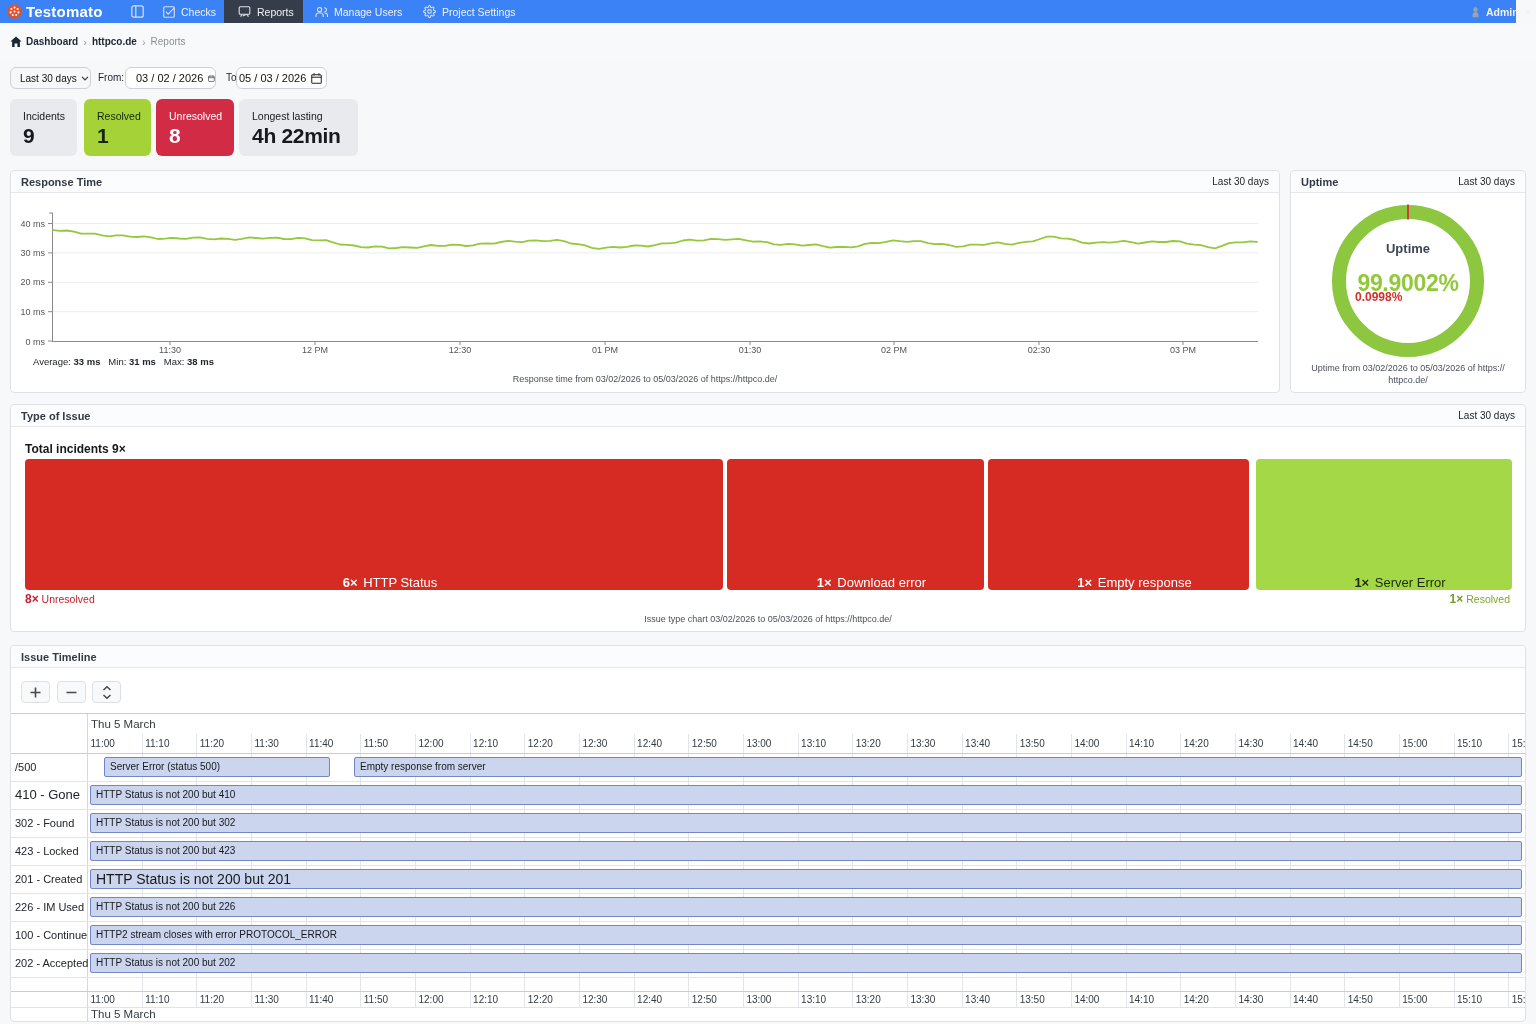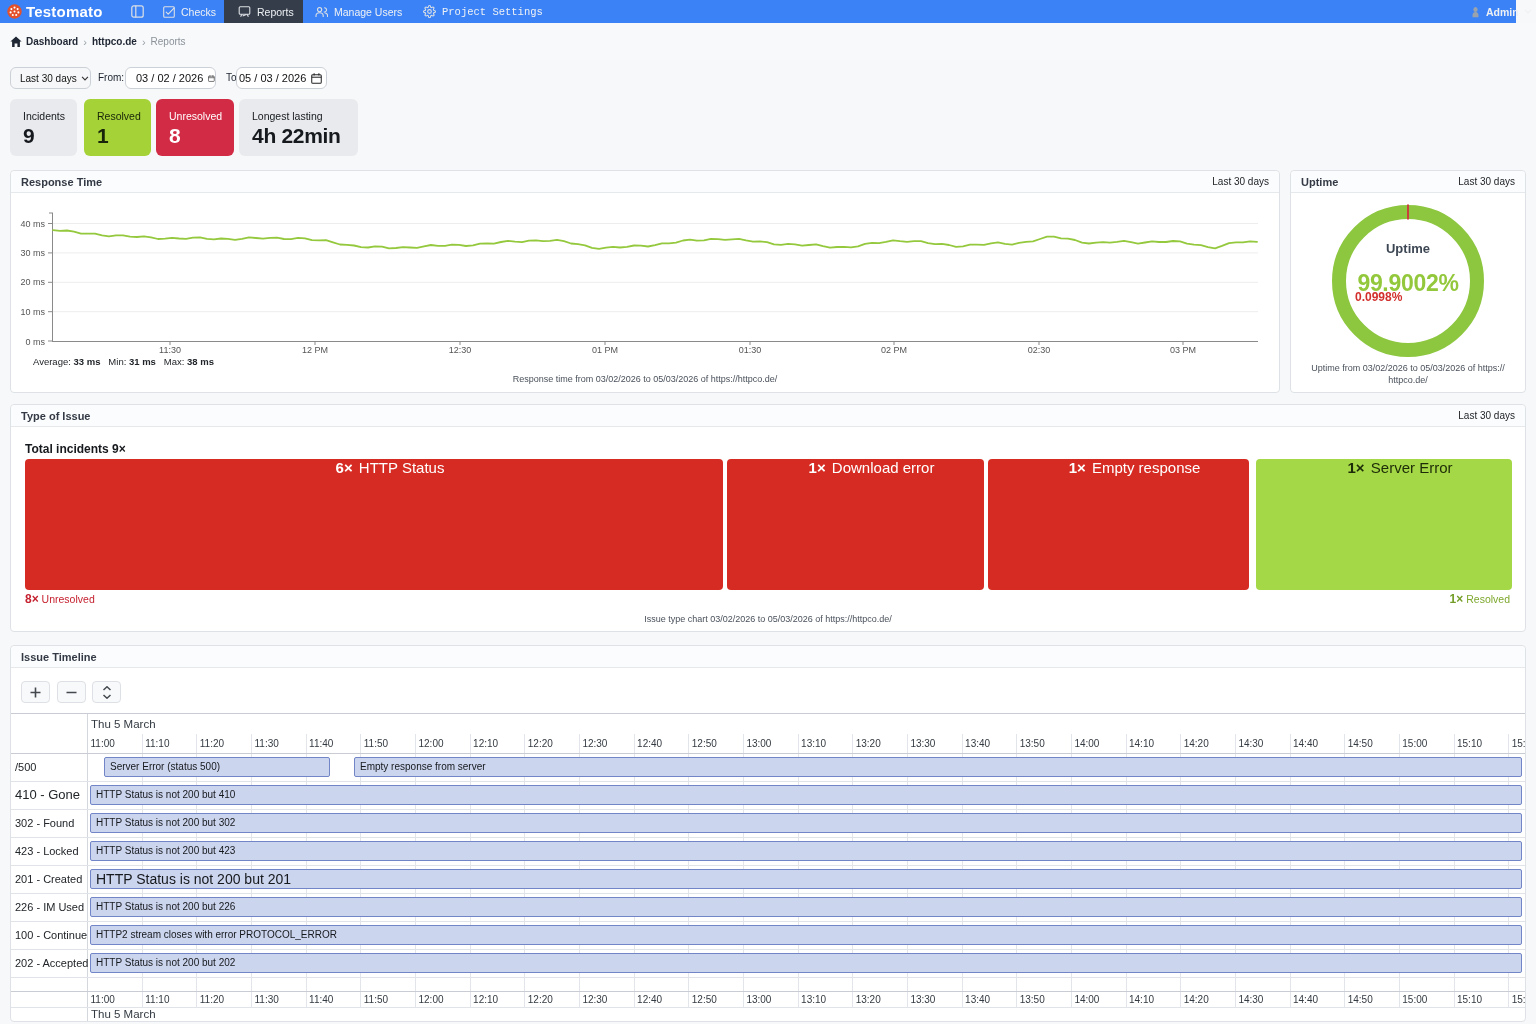--- a/index.html
+++ b/index.html
@@ -26,22 +26,22 @@
 .chead .r { float:right; font-weight:normal; color:#212529; font-size:10px; }
 .statcard { position:absolute; top:99px; height:57px; border-radius:6px; padding:11px 0 0 13px; }
 .statcard .lb { font-size:10.5px; line-height:12px; }
 .statcard .num { font-size:21px; font-weight:bold; line-height:24px; margin-top:2px; letter-spacing:-0.3px; white-space:nowrap;}
 .gray { background:#e8eaed; color:#16191d; }
 .green { background:#a5d337; color:#18250a; }
 .red { background:#d22b45; color:#fff; }
 .ctl { position:absolute; border:1px solid #ccd1d7; border-radius:6px; background:#fff;
   font-size:11px; color:#111; display:flex; align-items:center; white-space:nowrap; }
 .lbl { position:absolute; font-size:10px; color:#1c232e; }
-.blk { height:131px; border-radius:4px; display:flex; align-items:flex-start; justify-content:center;
-  font-size:15px;padding-left:32px; }
+.blk { height:131px; border-radius:4px; display:flex; align-items:flex-end; justify-content:center;
+  font-size:13px;padding-left:32px; }
 .blk b { margin-right:2px; }
 </style>
 </head>
 <body>
 <div id="nav">
   <div class="item" style="left:7px;">
     <svg width="15" height="15" viewBox="0 0 15 15" style="margin-right:4px;">
       <circle cx="7.5" cy="7.5" r="7.2" fill="#e4512a"></circle>
       <g fill="#fff">
         <circle cx="7.5" cy="3.6" r="1.05"></circle>
@@ -79,21 +79,21 @@
     Reports
   </div>
   <div class="item" style="left:315px;">
     <svg width="13" height="12" viewBox="0 0 13 12" fill="none" stroke="#dce0e5" stroke-width="1.1" style="margin-right:6px;">
       <circle cx="4.6" cy="3.6" r="2.1"></circle>
       <path d="M1 11 v-1.3 c0-1.8 1.6-3 3.6-3 s3.6 1.2 3.6 3 V11"></path>
       <path d="M9.2 1.8 a2.1 2.1 0 1 1 -0.4 4.1 M9.6 6.7 c1.9 0.1 3 1.3 3 2.9 V11"></path>
     </svg>
     Manage Users
   </div>
-  <div class="item" style="left:423px;font-family:Liberation Mono, monospace;">
+  <div class="item" style="left:423px;">
     <svg width="13" height="13" viewBox="0 0 24 24" fill="none" stroke="#dce0e5" stroke-width="2" style="margin-right:6px;">
       <circle cx="12" cy="12" r="3.4"></circle>
       <path d="M19.4 15a1.65 1.65 0 0 0 .33 1.82l.06.06a2 2 0 1 1-2.83 2.83l-.06-.06a1.65 1.65 0 0 0-1.82-.33 1.65 1.65 0 0 0-1 1.51V21a2 2 0 1 1-4 0v-.09a1.65 1.65 0 0 0-1-1.51 1.65 1.65 0 0 0-1.82.33l-.06.06a2 2 0 1 1-2.83-2.83l.06-.06a1.65 1.65 0 0 0 .33-1.82 1.65 1.65 0 0 0-1.51-1H3a2 2 0 1 1 0-4h.09a1.65 1.65 0 0 0 1.51-1 1.65 1.65 0 0 0-.33-1.82l-.06-.06a2 2 0 1 1 2.83-2.83l.06.06a1.65 1.65 0 0 0 1.82.33h.09a1.65 1.65 0 0 0 1-1.51V3a2 2 0 1 1 4 0v.09a1.65 1.65 0 0 0 1 1.51 1.65 1.65 0 0 0 1.82-.33l.06-.06a2 2 0 1 1 2.83 2.83l-.06.06a1.65 1.65 0 0 0-.33 1.82v.09a1.65 1.65 0 0 0 1.51 1H21a2 2 0 1 1 0 4h-.09a1.65 1.65 0 0 0-1.51 1z"></path>
     </svg>
     Project Settings
   </div>
   <div class="item" style="left:1471px;">
     <svg width="9" height="12" viewBox="0 0 11 13" fill="#9aa2ab" style="margin-right:6px;">
       <ellipse cx="5.5" cy="3.4" rx="2.6" ry="3.1"></ellipse>
       <path d="M5.5 6.5 c-2.4 0-3.6 1.7-3.6 3.6 V13 h7.2 v-2.9 c0-1.9-1.2-3.6-3.6-3.6z"></path>

